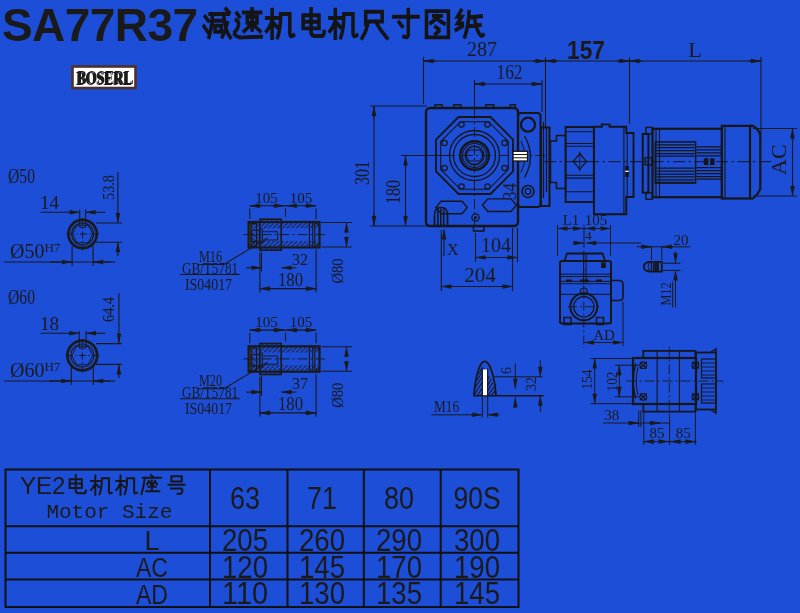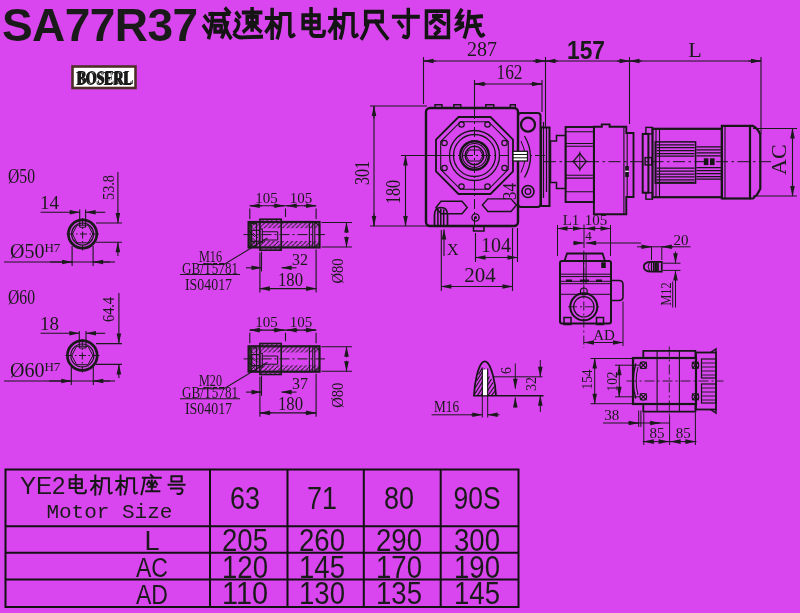--- a/index.html
+++ b/index.html
@@ -1,15 +1,15 @@
 <!DOCTYPE html>
 <html><head><meta charset="utf-8">
 <style>
 html,body{margin:0;padding:0;background:#fff;}
-#wrap{position:relative;width:800px;height:613px;background:#d946ef;overflow:hidden;}
+#wrap{position:relative;width:800px;height:613px;background:#1d4ed8;overflow:hidden;}
 svg{position:absolute;left:0;top:0;filter:blur(0.4px);}
 text{fill:#1a1a1a;}
 .dim,.dims,.dimm{font-family:"Liberation Serif",serif;}
 </style></head>
 <body>
 <div id="wrap">
 <svg width="800" height="613" viewBox="0 0 800 613">
 <defs>
 <marker id="ae" orient="auto" markerUnits="userSpaceOnUse" markerWidth="12" markerHeight="7" refX="11" refY="3.5">
           <path d="M11.5,3.5 L1,1.2 L1,5.8 Z" fill="#1a1a1a"></path>

